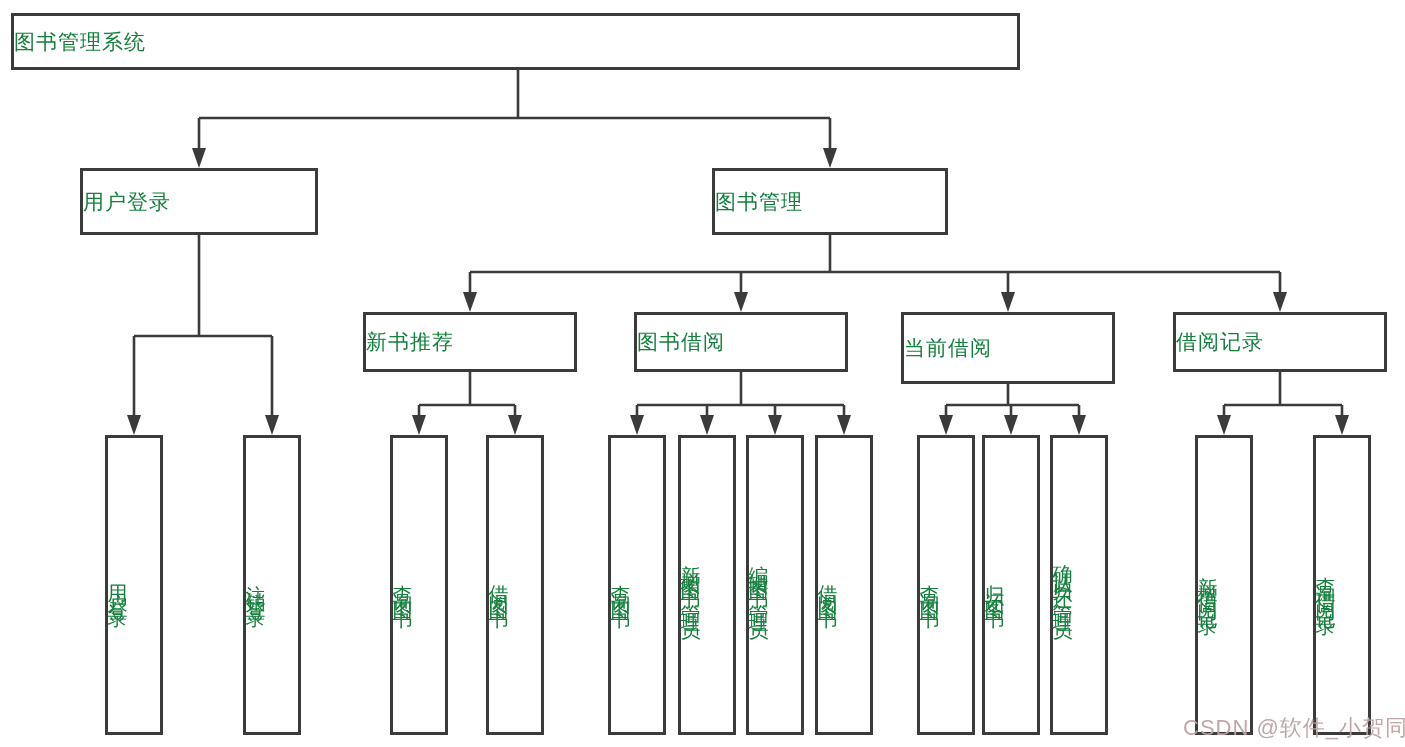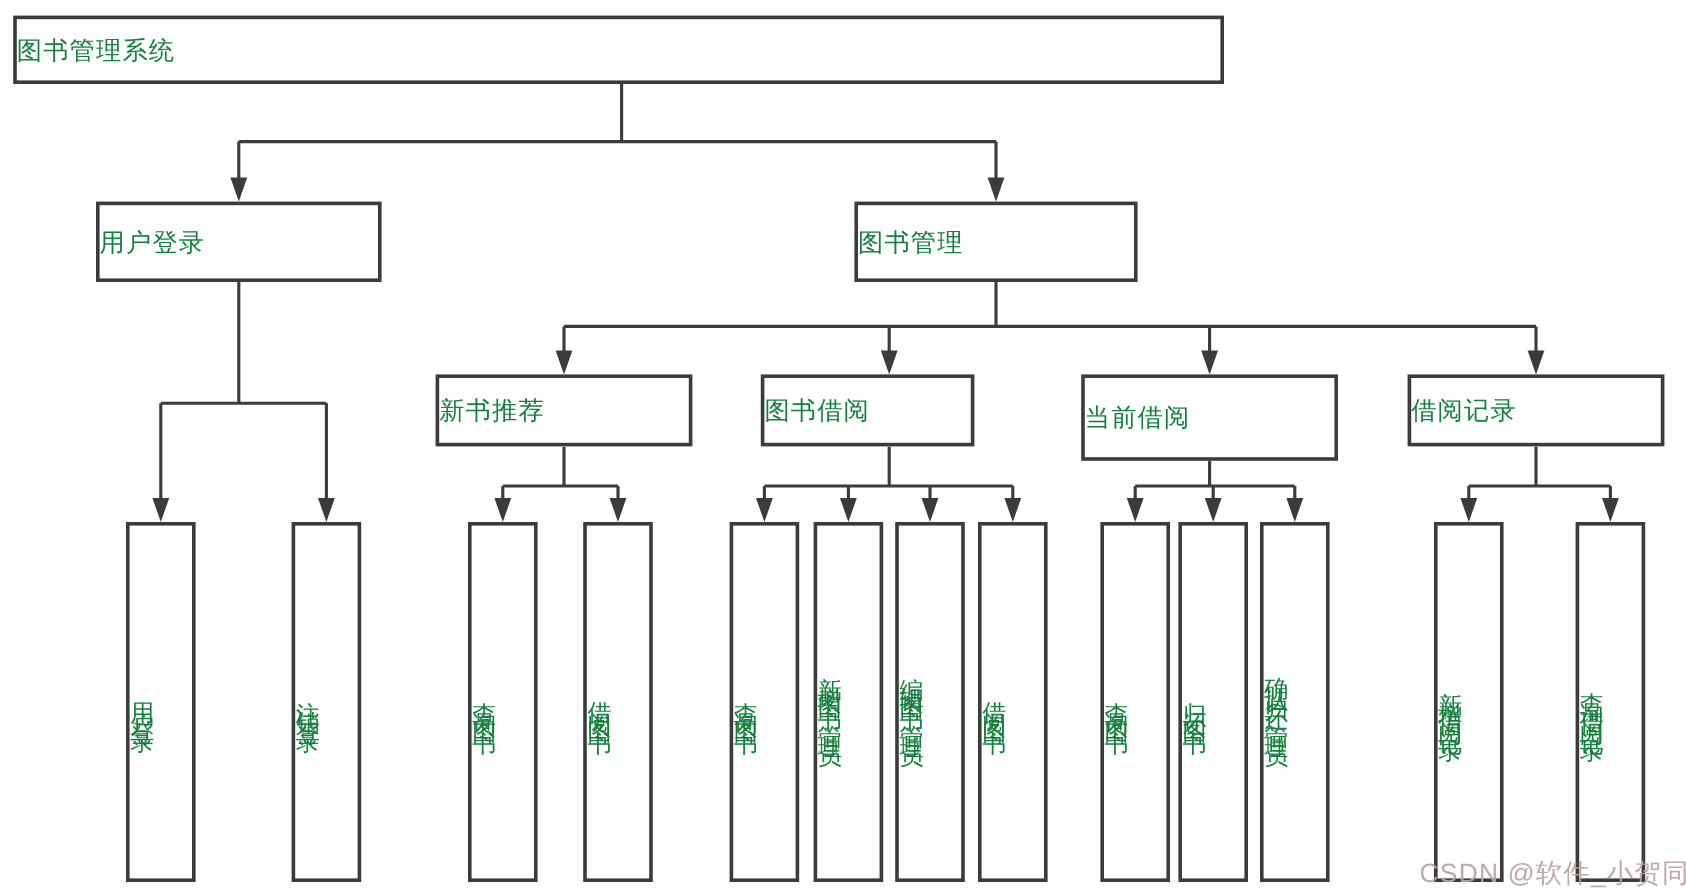--- a/index.html
+++ b/index.html
@@ -67,21 +67,21 @@
   <div class="node hnode" style="left:80px; top:168px; width:238px; height:67px;">
     <span>用户登录</span>
   </div>
   <div class="node hnode" style="left:712px; top:168px; width:236px; height:67px;">
     <span>图书管理</span>
   </div>
 
   <div class="node hnode" style="left:363px; top:312px; width:214px; height:60px;">
     <span>新书推荐</span>
   </div>
-  <div class="node hnode" style="left:634px; top:312px; width:178px; height:60px;">
+  <div class="node hnode" style="left:634px; top:312px; width:214px; height:60px;">
     <span>图书借阅</span>
   </div>
   <div class="node hnode" style="left:901px; top:312px; width:214px; height:72px;">
     <span>当前借阅</span>
   </div>
   <div class="node hnode" style="left:1173px; top:312px; width:214px; height:60px;">
     <span>借阅记录</span>
   </div>
 
   <div class="node vnode" style="left:105px; top:435px; width:58px; height:300px;">

